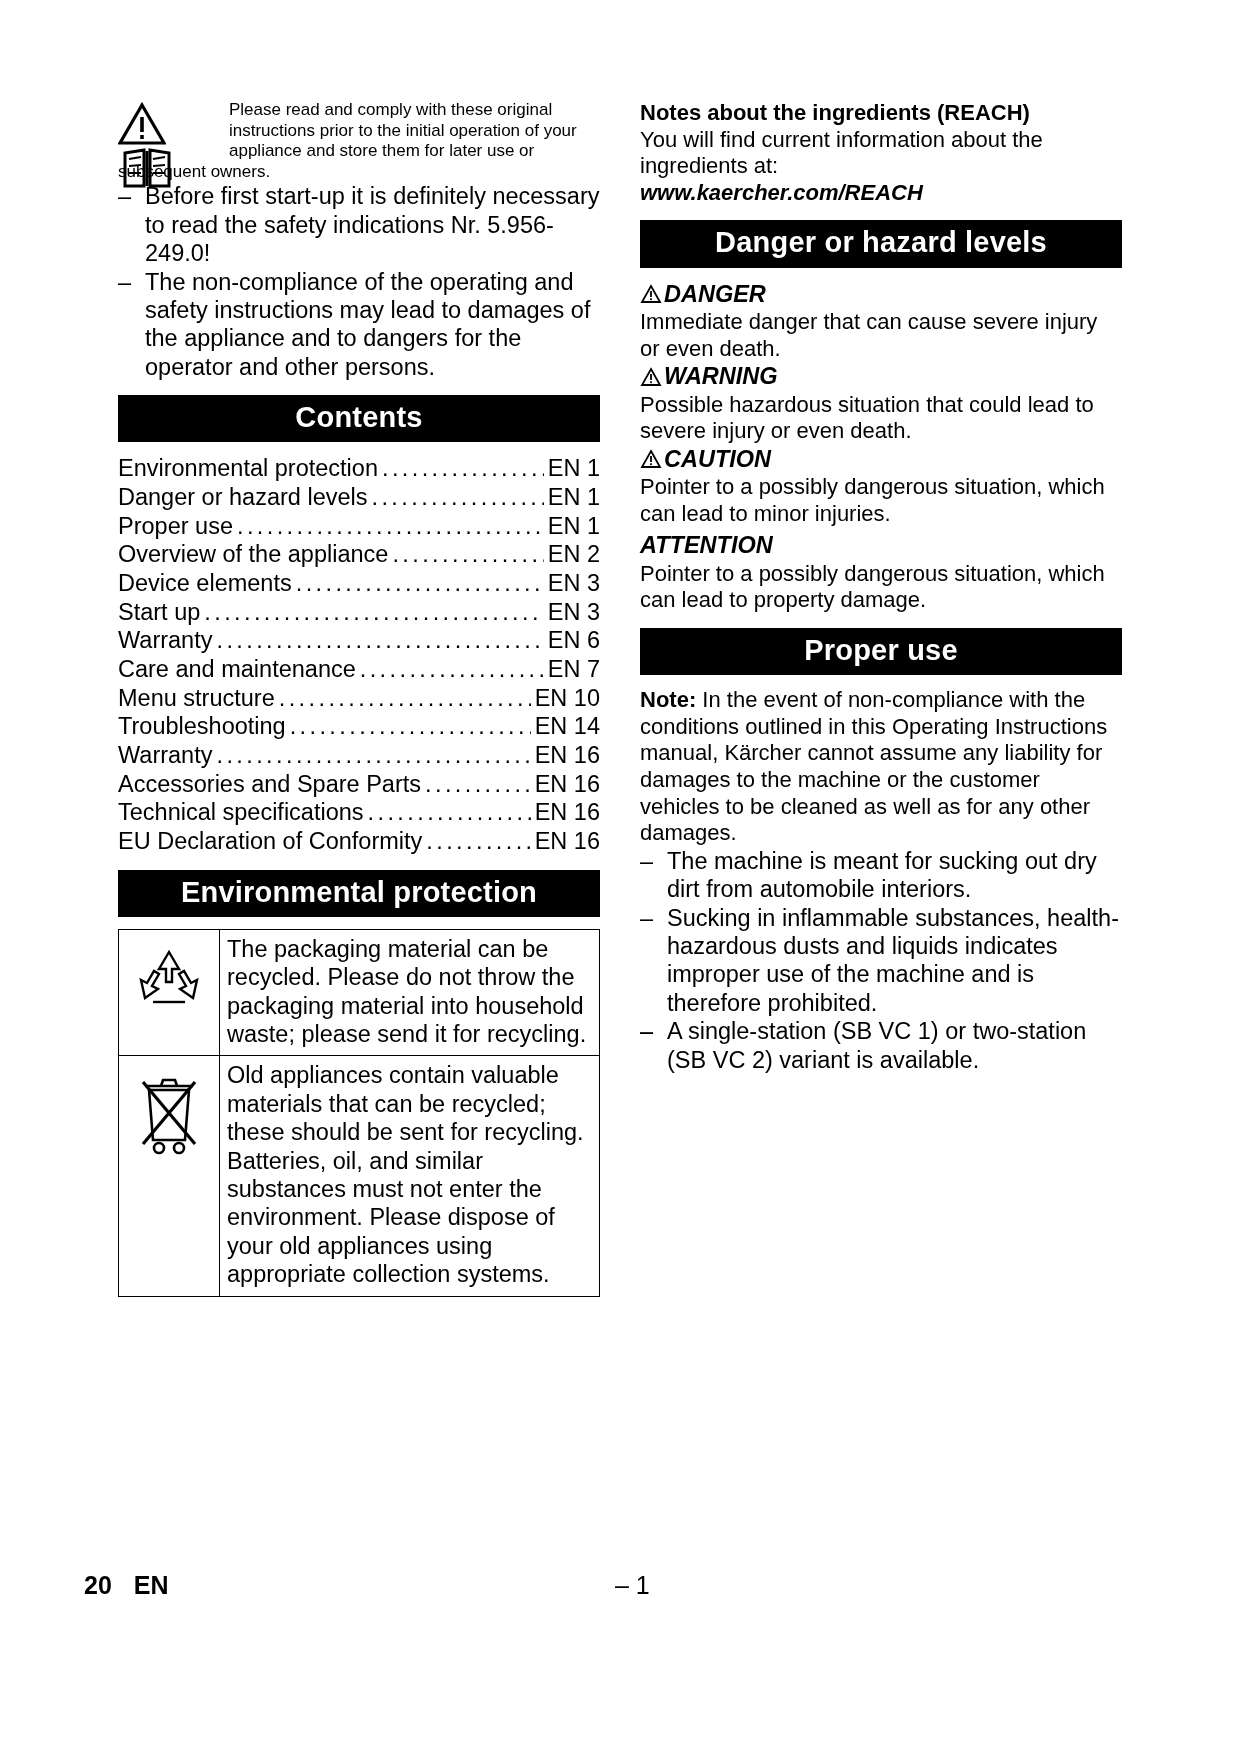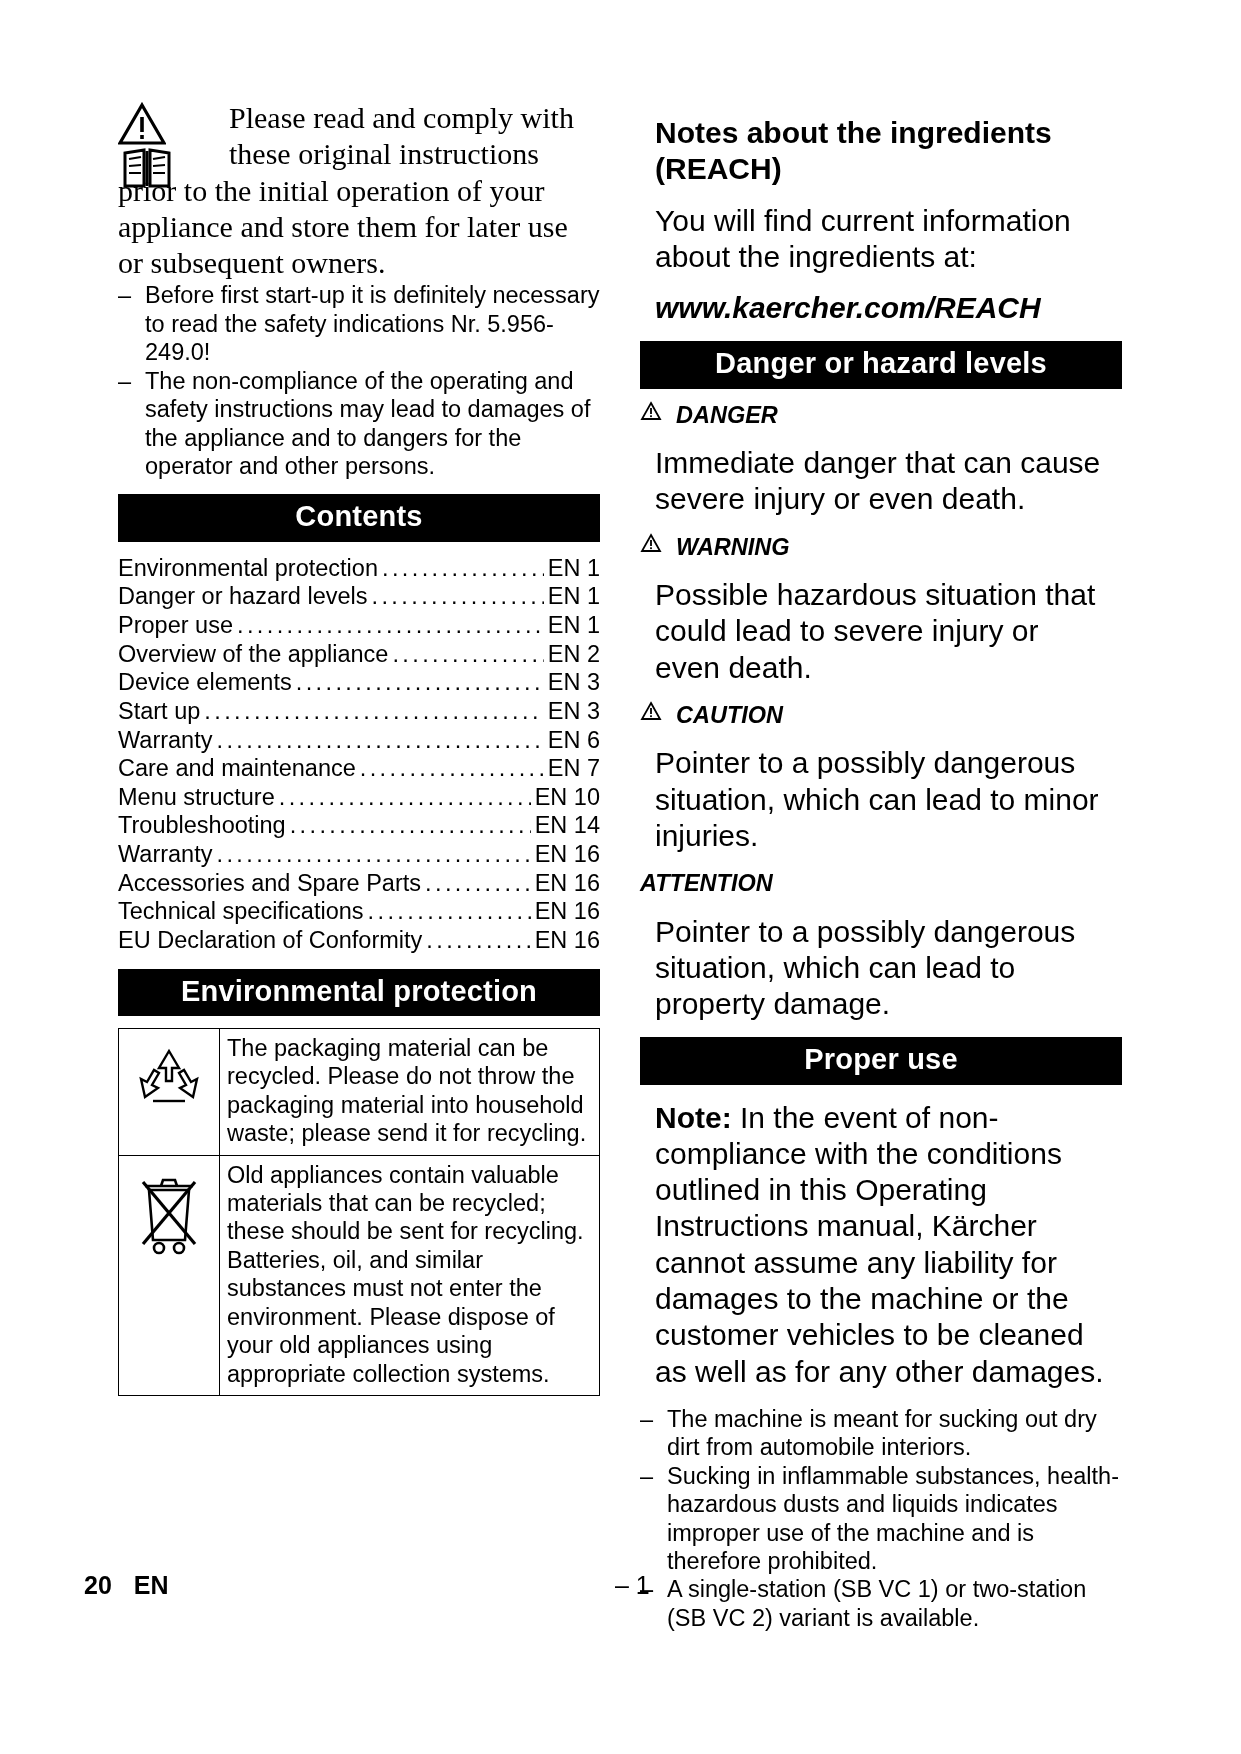--- a/index.html
+++ b/index.html
@@ -33,23 +33,22 @@
     width: 482px;
   }
   p, li, div {
     font-size: 23.5px;
     line-height: 1.21;
   }
 
   
   .intro {
     position: relative;
-    font-size: 30px;
-    line-height: 1.21;
-    font-family: Liberation Serif, serif;
+    font-size: 17px;
+    line-height: 1.21;
   }
   .intro-icons {
     float: left;
     width: 105px;
     height: 52px;
     margin-right: 6px;
     margin-top: 2px;
   }
   .warn-tri {
     display: inline-block;
@@ -141,26 +140,26 @@
   
   .bold { font-weight: bold; }
   .bolditalic { font-weight: bold; font-style: italic; }
   .sig {
     font-weight: bold;
     font-style: italic;
     font-size: 23.5px;
     line-height: 1.25;
     margin-top: 4px;
   }
-  .sigline { display: flex; gap: 14px; }
+  .sigline { display: flex; align-items: center; gap: 2px; }
   .sigtext { margin-top: 0; }
   .para {
-    font-size: 30px;
-    line-height: 1.21;
-    margin: 15px;
+    font-size: 22px;
+    line-height: 1.21;
+    margin: 0;
   }
   .para.it { }
 
   
   .footer-left {
     position: absolute;
     left: 84px;
     top: 1570px;
     font-size: 25px;
     font-weight: bold;

